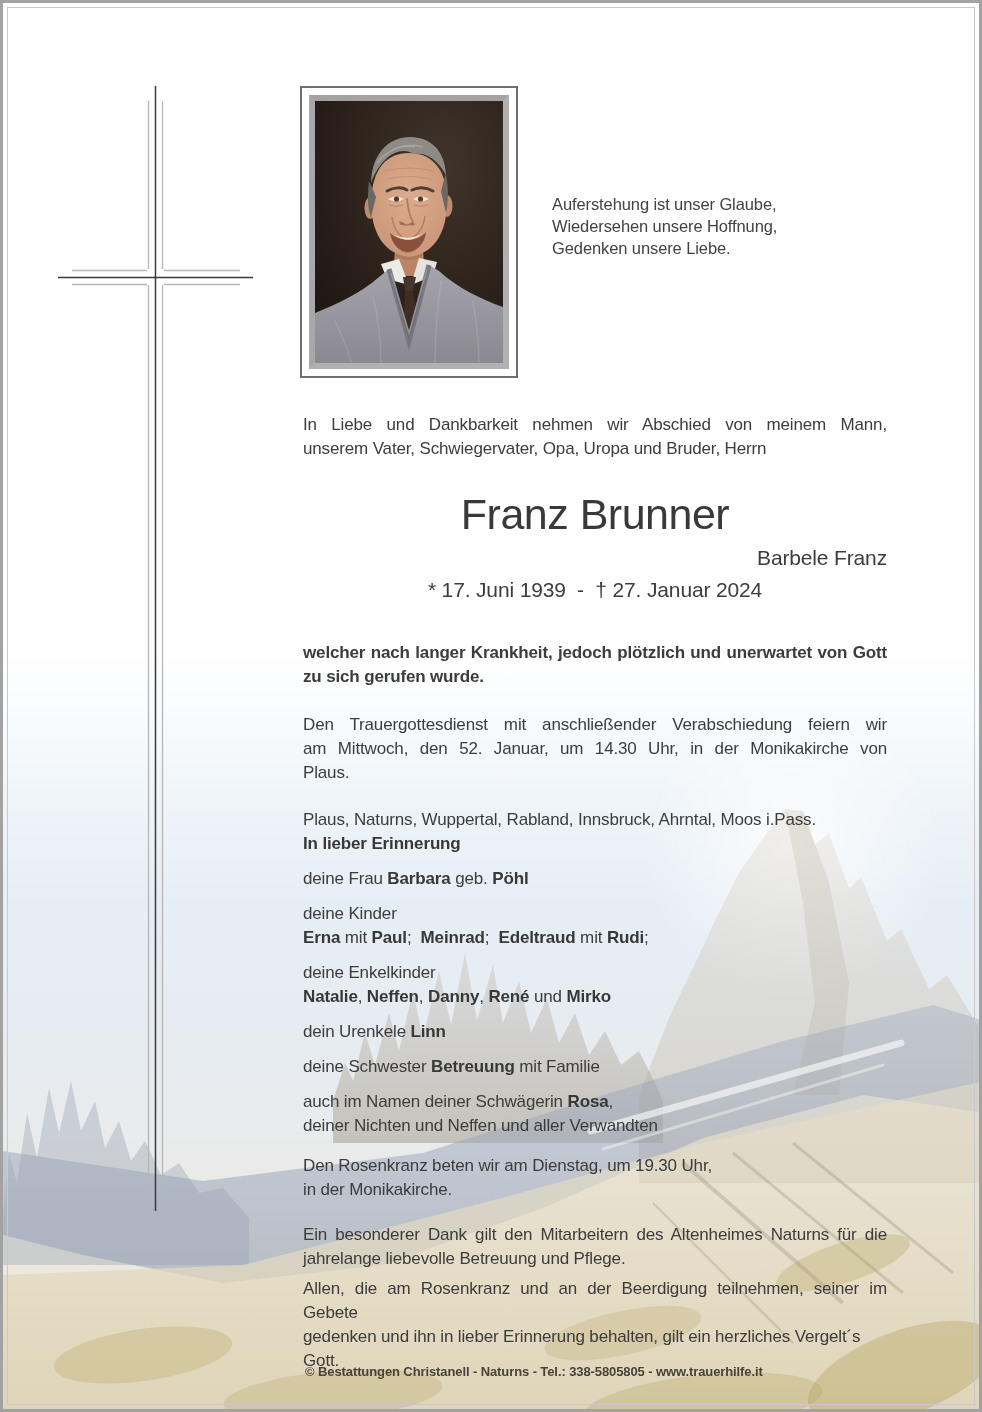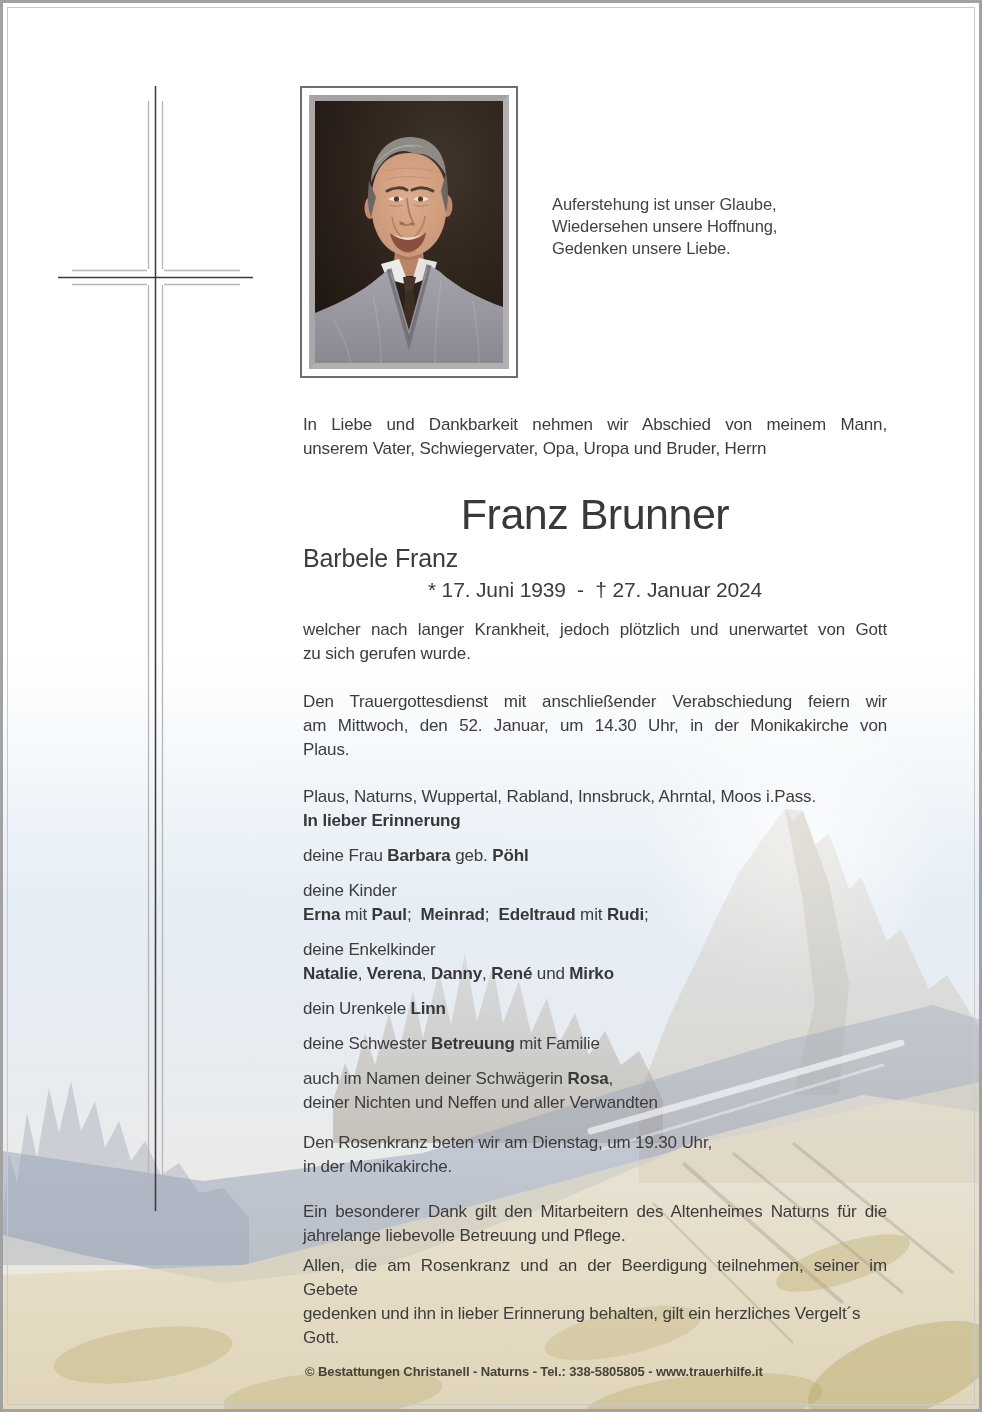--- a/index.html
+++ b/index.html
@@ -35,23 +35,23 @@
     font-size:16.5px;line-height:22px;color:#424242;letter-spacing:-0.1px;
   }
   
   .col{
     position:absolute;left:300px;top:0;width:584px;z-index:4;box-sizing:border-box;
     padding-top:410px;font-size:17px;line-height:24px;
     letter-spacing:-0.15px;color:#3c3c3c;
   }
   .jfull{text-align:justify;text-align-last:justify;}
   .name{font-size:43px;line-height:54px;text-align:center;color:#393939;margin-top:26px;letter-spacing:-0.5px;font-weight:400;}
-  .alias{font-size:25px;line-height:34px;text-align:left;color:#3c3c3c;}
+  .alias{font-size:21px;line-height:34px;text-align:right;color:#3c3c3c;}
   .dates{font-size:21px;line-height:28px;text-align:center;margin-top:1px;white-space:pre-wrap;color:#3c3c3c;}
-  .p-sickness{margin-top:14px;}
+  .p-sickness{margin-top:37px;font-weight:bold;}
   .p-service{margin-top:24px;}
   .p-places{margin-top:23px;}
   .memoriam{}
   .mem-group{margin-bottom:11px;}
   .mem-group:last-child{margin-bottom:0;}
   .mem-line{white-space:pre-wrap;}
   .mem-line b{font-weight:700;color:#383838;}
   .p-rosary{margin-top:16px;}
   .p-thanks1{margin-top:21px;}
   .p-thanks2{margin-top:6px;}
@@ -232,21 +232,21 @@
         </div>
         <div class="mem-group">
           <div class="mem-line"><span>deine Frau </span><b>Barbara</b><span> geb. </span><b>Pöhl</b></div>
         </div>
         <div class="mem-group">
           <div class="mem-line"><span>deine Kinder</span></div>
           <div class="mem-line"><b>Erna</b><span> mit </span><b>Paul</b><span>;  </span><b>Meinrad</b><span>;  </span><b>Edeltraud</b><span> mit </span><b>Rudi</b><span>;</span></div>
         </div>
         <div class="mem-group">
           <div class="mem-line"><span>deine Enkelkinder</span></div>
-          <div class="mem-line"><b>Natalie</b><span>, </span><b>Verena</b><span>, </span><b>Danny</b><span>, </span><b>René</b><span> und </span><b>Mirko</b></div>
+          <div class="mem-line"><b>Natalie</b><span>, </span><b>Neffen</b><span>, </span><b>Danny</b><span>, </span><b>René</b><span> und </span><b>Mirko</b></div>
         </div>
         <div class="mem-group">
           <div class="mem-line"><span>dein Urenkele </span><b>Linn</b></div>
         </div>
         <div class="mem-group">
           <div class="mem-line"><span>deine Schwester </span><b>Betreuung</b><span> mit Familie</span></div>
         </div>
         <div class="mem-group">
           <div class="mem-line"><span>auch im Namen deiner Schwägerin </span><b>Rosa</b><span>,</span></div>
           <div class="mem-line"><span>deiner Nichten und Neffen und aller Verwandten</span></div>

